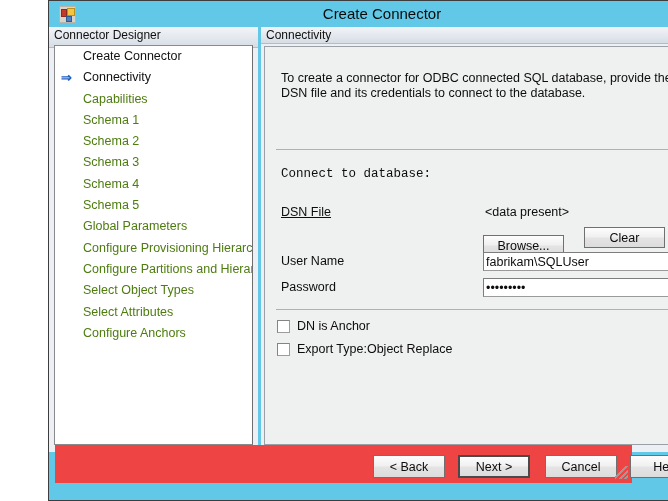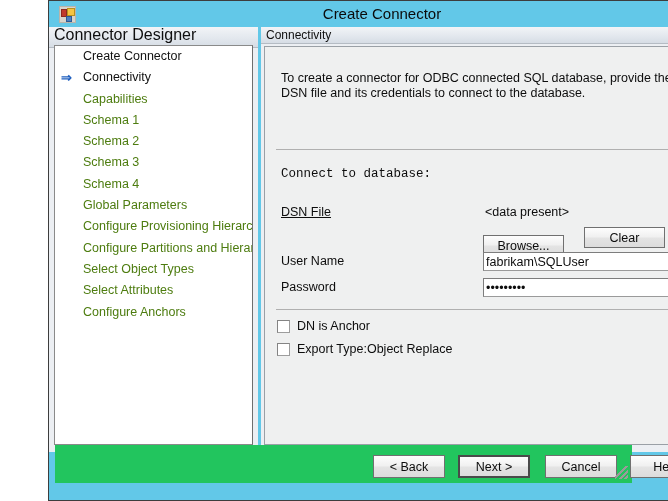--- a/index.html
+++ b/index.html
@@ -100,21 +100,21 @@
     background: #eceff3;
   }
   .panel-header {
     position: absolute;
     left: 0; top: 0;
     width: 100%;
     height: 21px;
     box-sizing: border-box;
     background: linear-gradient(to bottom, #f2f4f7 0%, #e3e8ee 55%, #d6dde5 100%);
     border-bottom: 1px solid #b5bcc4;
-    font-size: 16px;
+    font-size: 12px;
     color: #0f0f0f;
     padding-left: 5px;
     line-height: 16px;
     white-space: nowrap;
   }
   .nav-list {
     position: absolute;
     left: 5px; top: 18px;
     width: 199px;
     height: 400px;
@@ -292,21 +292,21 @@
     height: 2px;
     border-top: 1px solid #b6b6b6;
     border-bottom: 1px solid #ffffff;
     box-sizing: border-box;
   }
   .footer {
     position: absolute;
     left: 6px; top: 418px;
     width: 577px;
     height: 38px;
-    background: #22c55e;
+    background: #ef4444;
   }
   .footer-btn {
     position: absolute;
     top: 10px;
     width: 72px; height: 23px;
   }
   .footer-btn.default {
     border: 2px solid #4a4a4a;
   }
   .fb-back   { left: 318px; }
@@ -367,20 +367,23 @@
         </div>
 
         <div class="nav-item">
           <span>Schema 3</span>
         </div>
 
         <div class="nav-item">
           <span>Schema 4</span>
         </div>
 
+        <div class="nav-item">
+          <span>Schema 5</span>
+        </div>
 
         <div class="nav-item">
           <span>Global Parameters</span>
         </div>
 
         <div class="nav-item">
           <span>Configure Provisioning Hierarchy</span>
         </div>
 
         <div class="nav-item">

